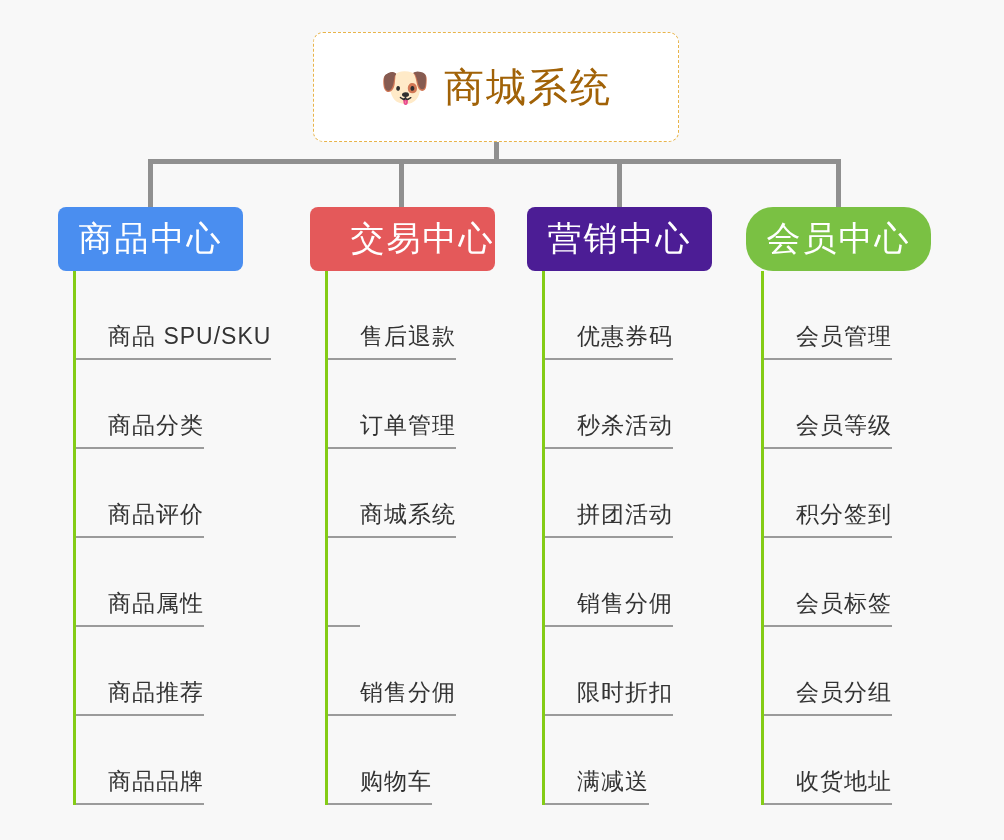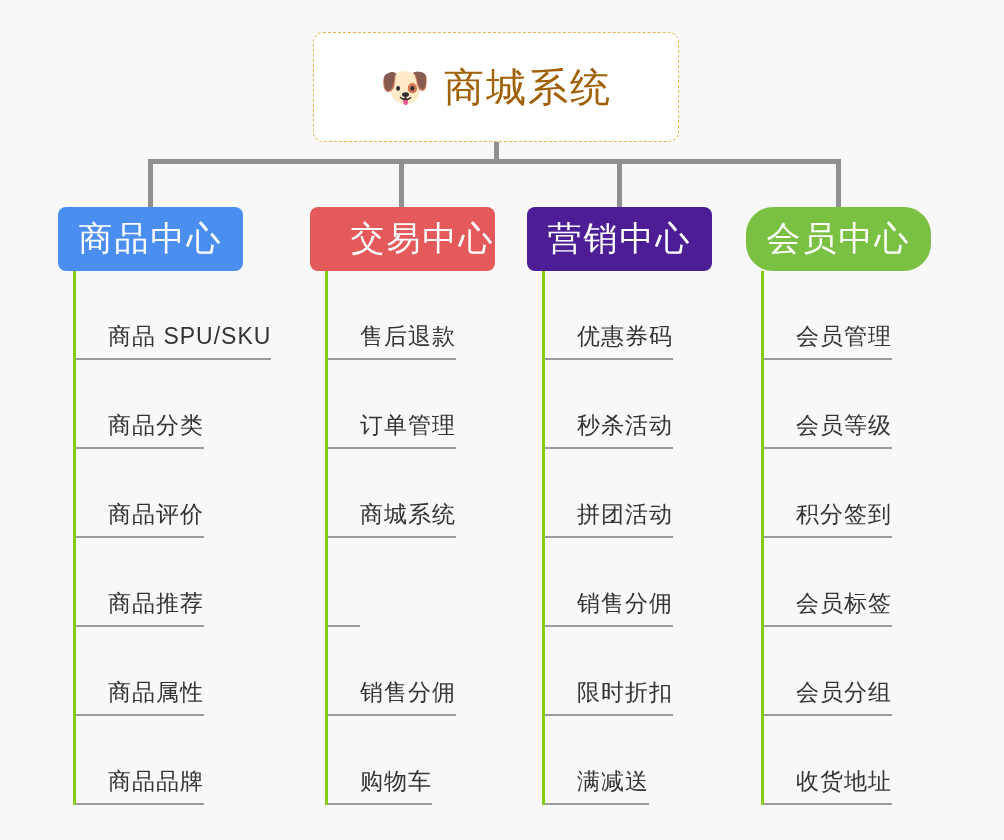--- a/index.html
+++ b/index.html
@@ -166,25 +166,25 @@
       <div class="leaf-item">
           <span class="leaf-underline"></span>
           <span class="leaf-label">商品分类</span>
         </div>
       <div class="leaf-item">
           <span class="leaf-underline"></span>
           <span class="leaf-label">商品评价</span>
         </div>
       <div class="leaf-item">
           <span class="leaf-underline"></span>
+          <span class="leaf-label">商品属性</span>
+        </div>
+      <div class="leaf-item">
+          <span class="leaf-underline"></span>
           <span class="leaf-label">商品推荐</span>
-        </div>
-      <div class="leaf-item">
-          <span class="leaf-underline"></span>
-          <span class="leaf-label">商品属性</span>
         </div>
       <div class="leaf-item">
           <span class="leaf-underline"></span>
           <span class="leaf-label">商品品牌</span>
         </div>
     </div>
   </div>
 
   <div class="column col-2">
     <div class="cat-box" style="background: rgb(228, 89, 90); padding-left: 40px;">交易中心</div>

